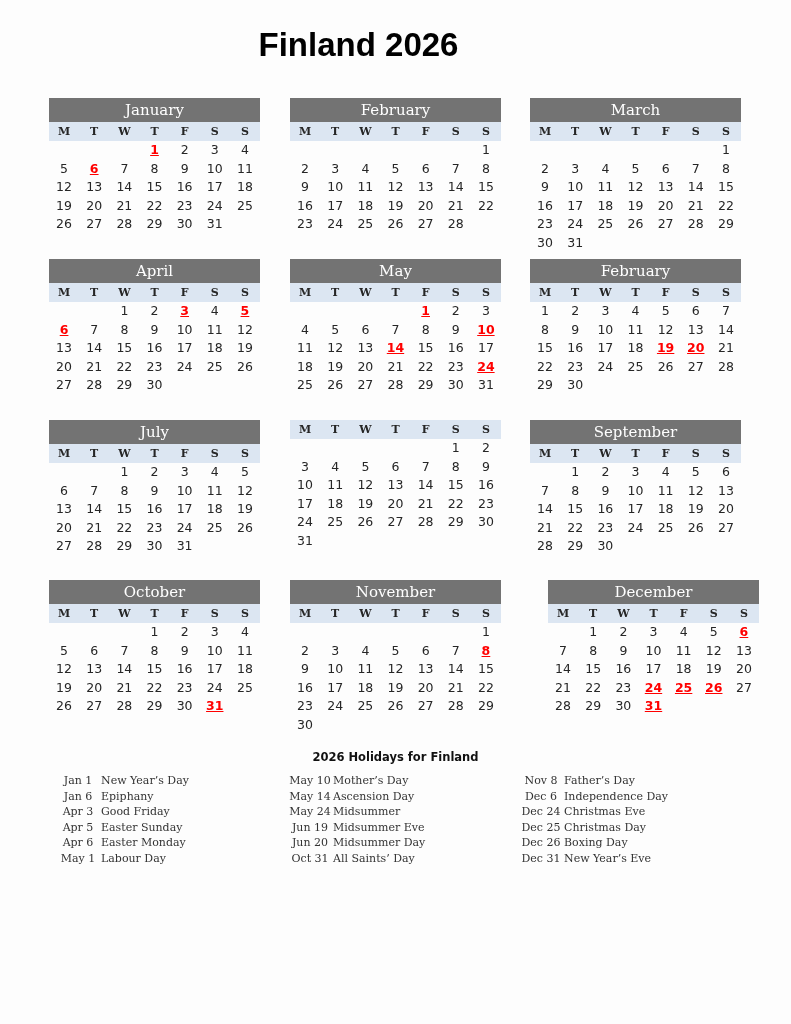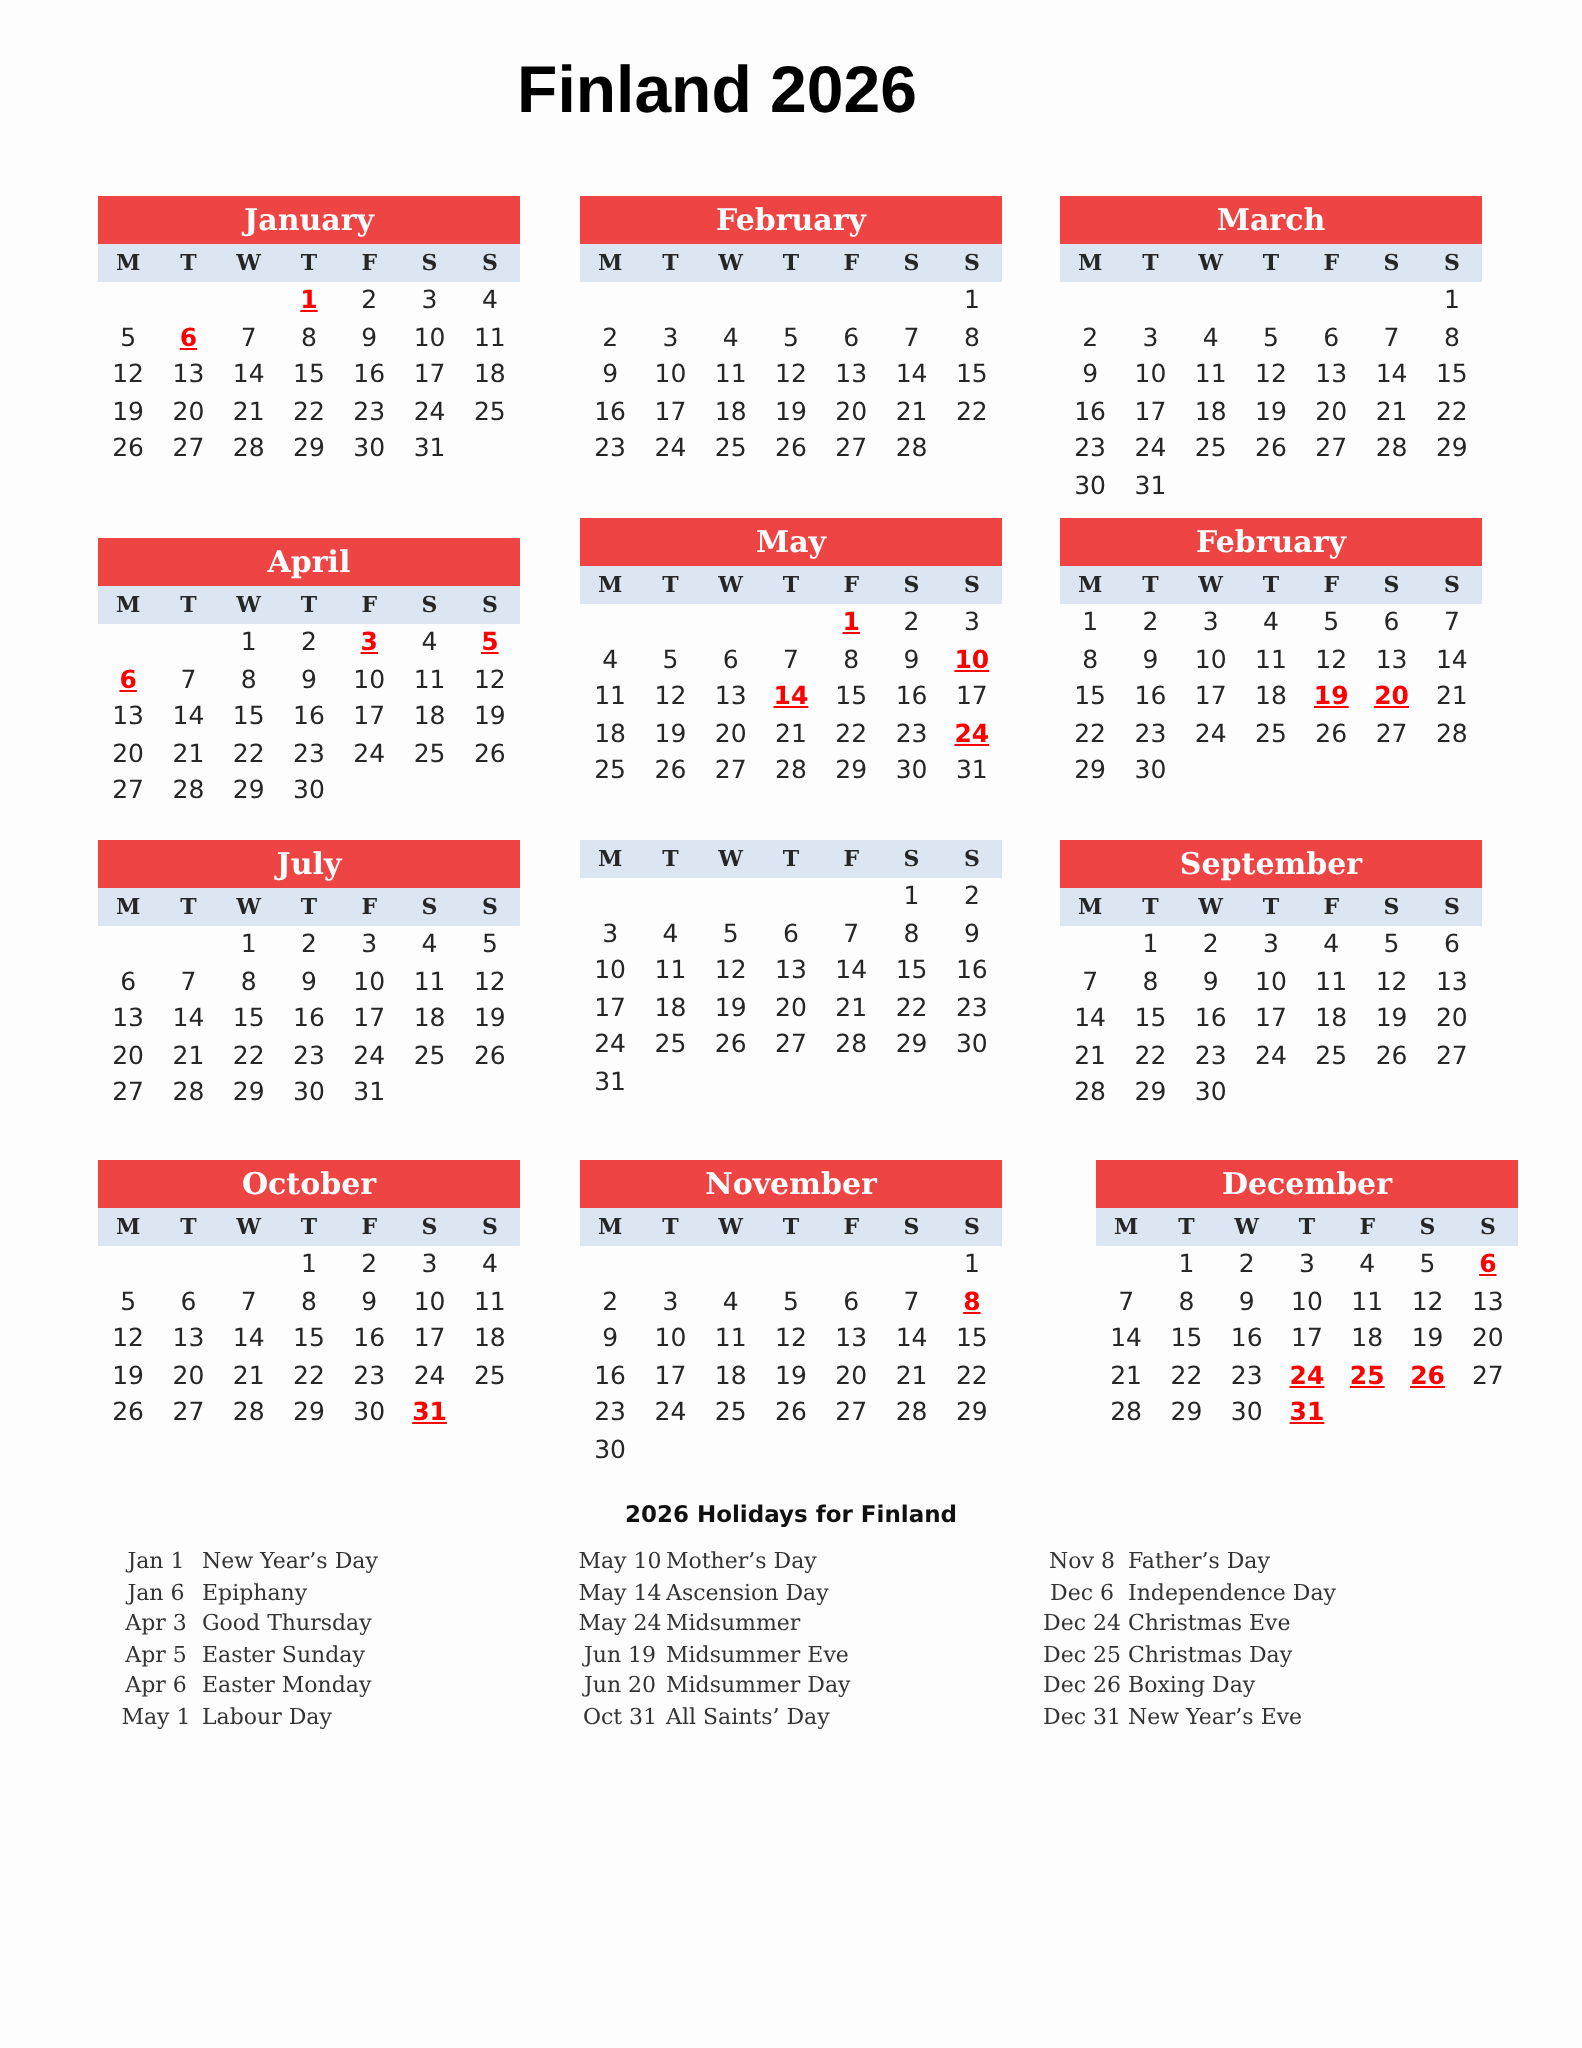--- a/index.html
+++ b/index.html
@@ -8,22 +8,22 @@
     font-family: "DejaVu Serif", serif; color:#262626;
   }
   .title {
     position:absolute; left:0; top:26px; width:717px; text-align:center;
     font-family:"Liberation Sans", sans-serif; font-weight:bold; font-size:33px; color:#000;
   }
   .month {
     position:absolute; width:211px;
   }
   .mhead {
-    height:24px; line-height:24px; background:#ef4444; color:#fff; text-align:center;
-    font-family:"DejaVu Serif", serif; font-weight:bold; font-size:15px;
+    height:24px; line-height:24px; background:#737373; color:#fff; text-align:center;
+    font-family:"DejaVu Serif", serif; font-weight:normal; font-size:15px;
   }
   .wdays, .week { display:flex; }
   .wdays { background:#dce6f2; height:19px; line-height:19px; }
   .wdays span {
     flex:1; text-align:center; font-weight:bold; font-size:11px; color:#262626;
     font-family:"DejaVu Serif", serif;
   }
   .week { height:18.6px; line-height:18.6px; }
   .week span {
     flex:1; text-align:center; font-size:12.5px; color:#262626;
@@ -218,21 +218,21 @@
       <div class="week">
         <span>30</span>
         <span>31</span>
         <span></span>
         <span></span>
         <span></span>
         <span></span>
         <span></span>
       </div>
     </div>
-    <div class="month" style="left: 49px; top: 269px;">
+    <div class="month" style="left: 49px; top: 259px;">
       <div class="mhead">April</div>
       <div class="wdays">
         <span>M</span>
         <span>T</span>
         <span>W</span>
         <span>T</span>
         <span>F</span>
         <span>S</span>
         <span>S</span>
       </div>
@@ -763,21 +763,21 @@
       <div class="hol-row">
         <span class="d">Jan 1</span>
         <span class="n">New Year’s Day</span>
       </div>
       <div class="hol-row">
         <span class="d">Jan 6</span>
         <span class="n">Epiphany</span>
       </div>
       <div class="hol-row">
         <span class="d">Apr 3</span>
-        <span class="n">Good Thursday</span>
+        <span class="n">Good Friday</span>
       </div>
       <div class="hol-row">
         <span class="d">Apr 5</span>
         <span class="n">Easter Sunday</span>
       </div>
       <div class="hol-row">
         <span class="d">Apr 6</span>
         <span class="n">Easter Monday</span>
       </div>
       <div class="hol-row">

